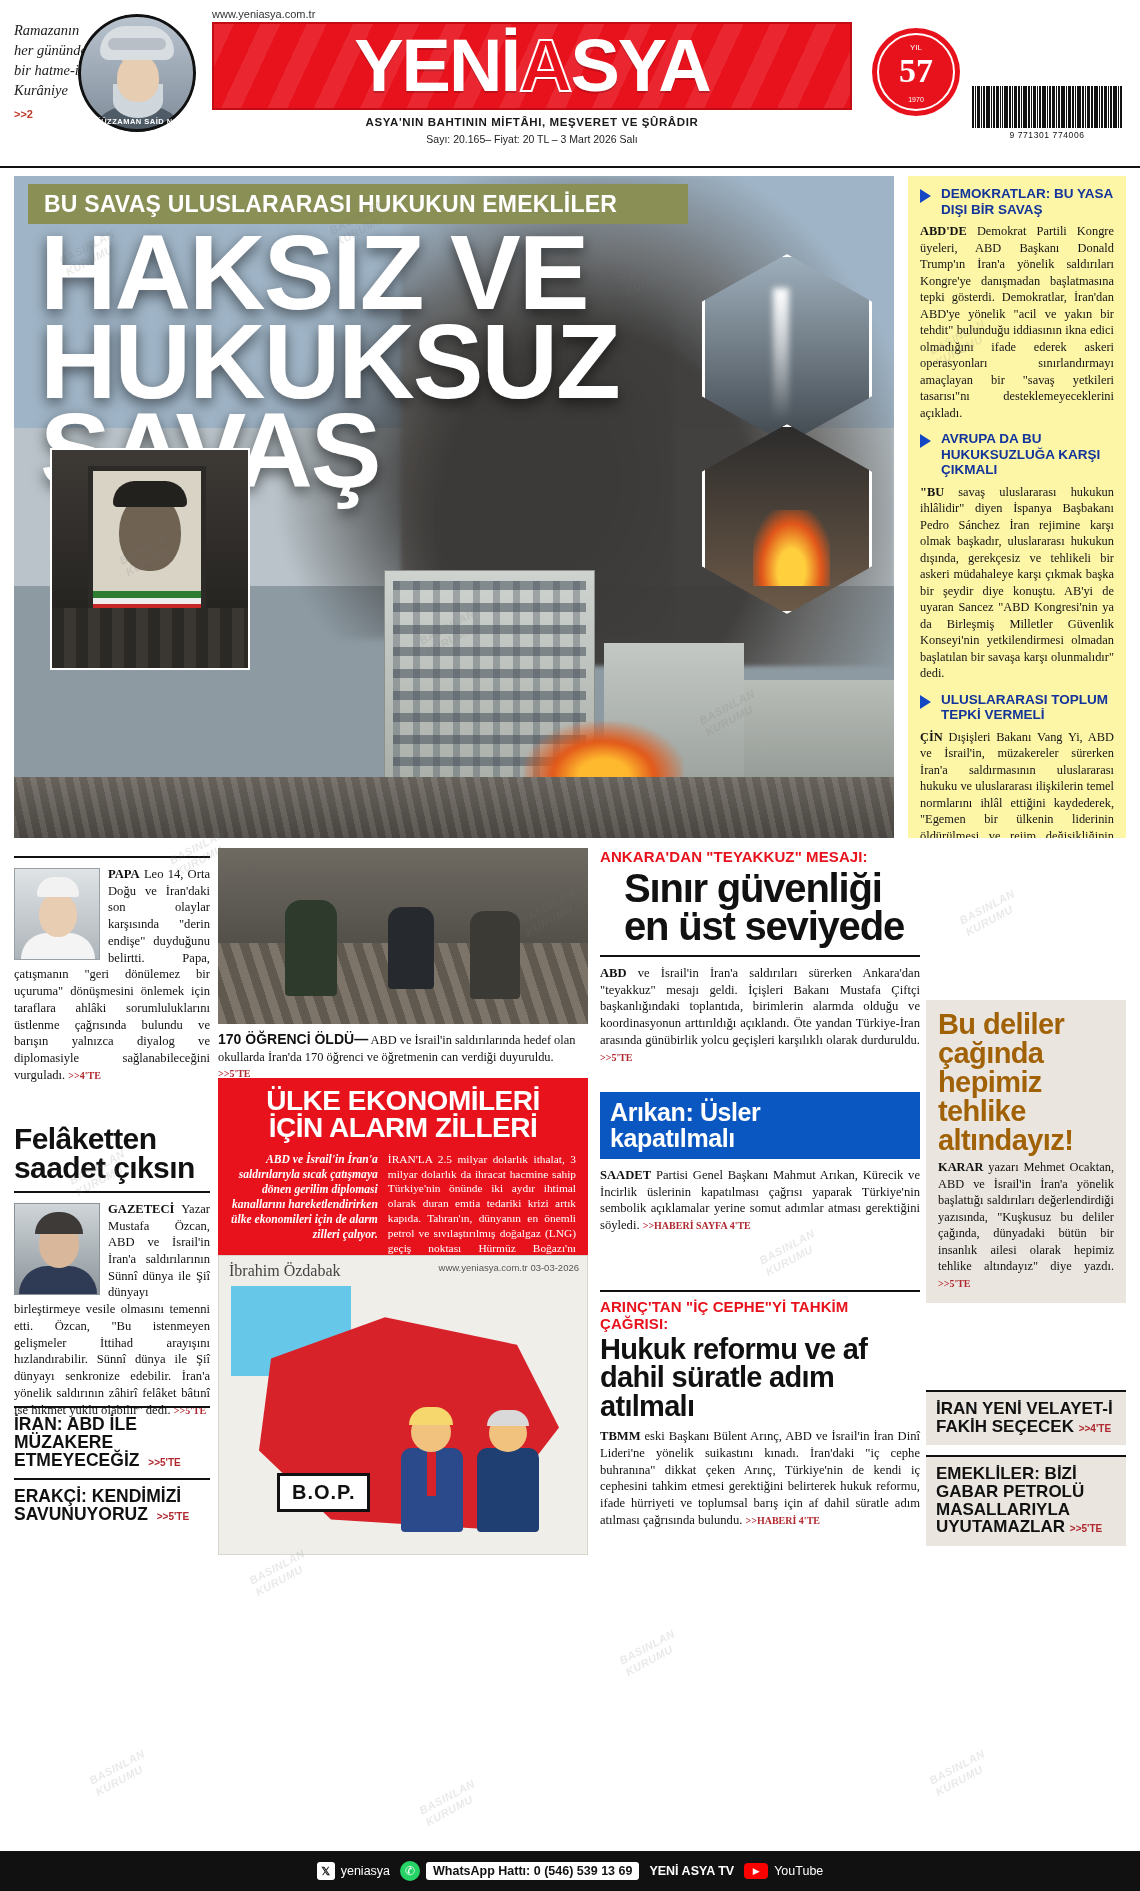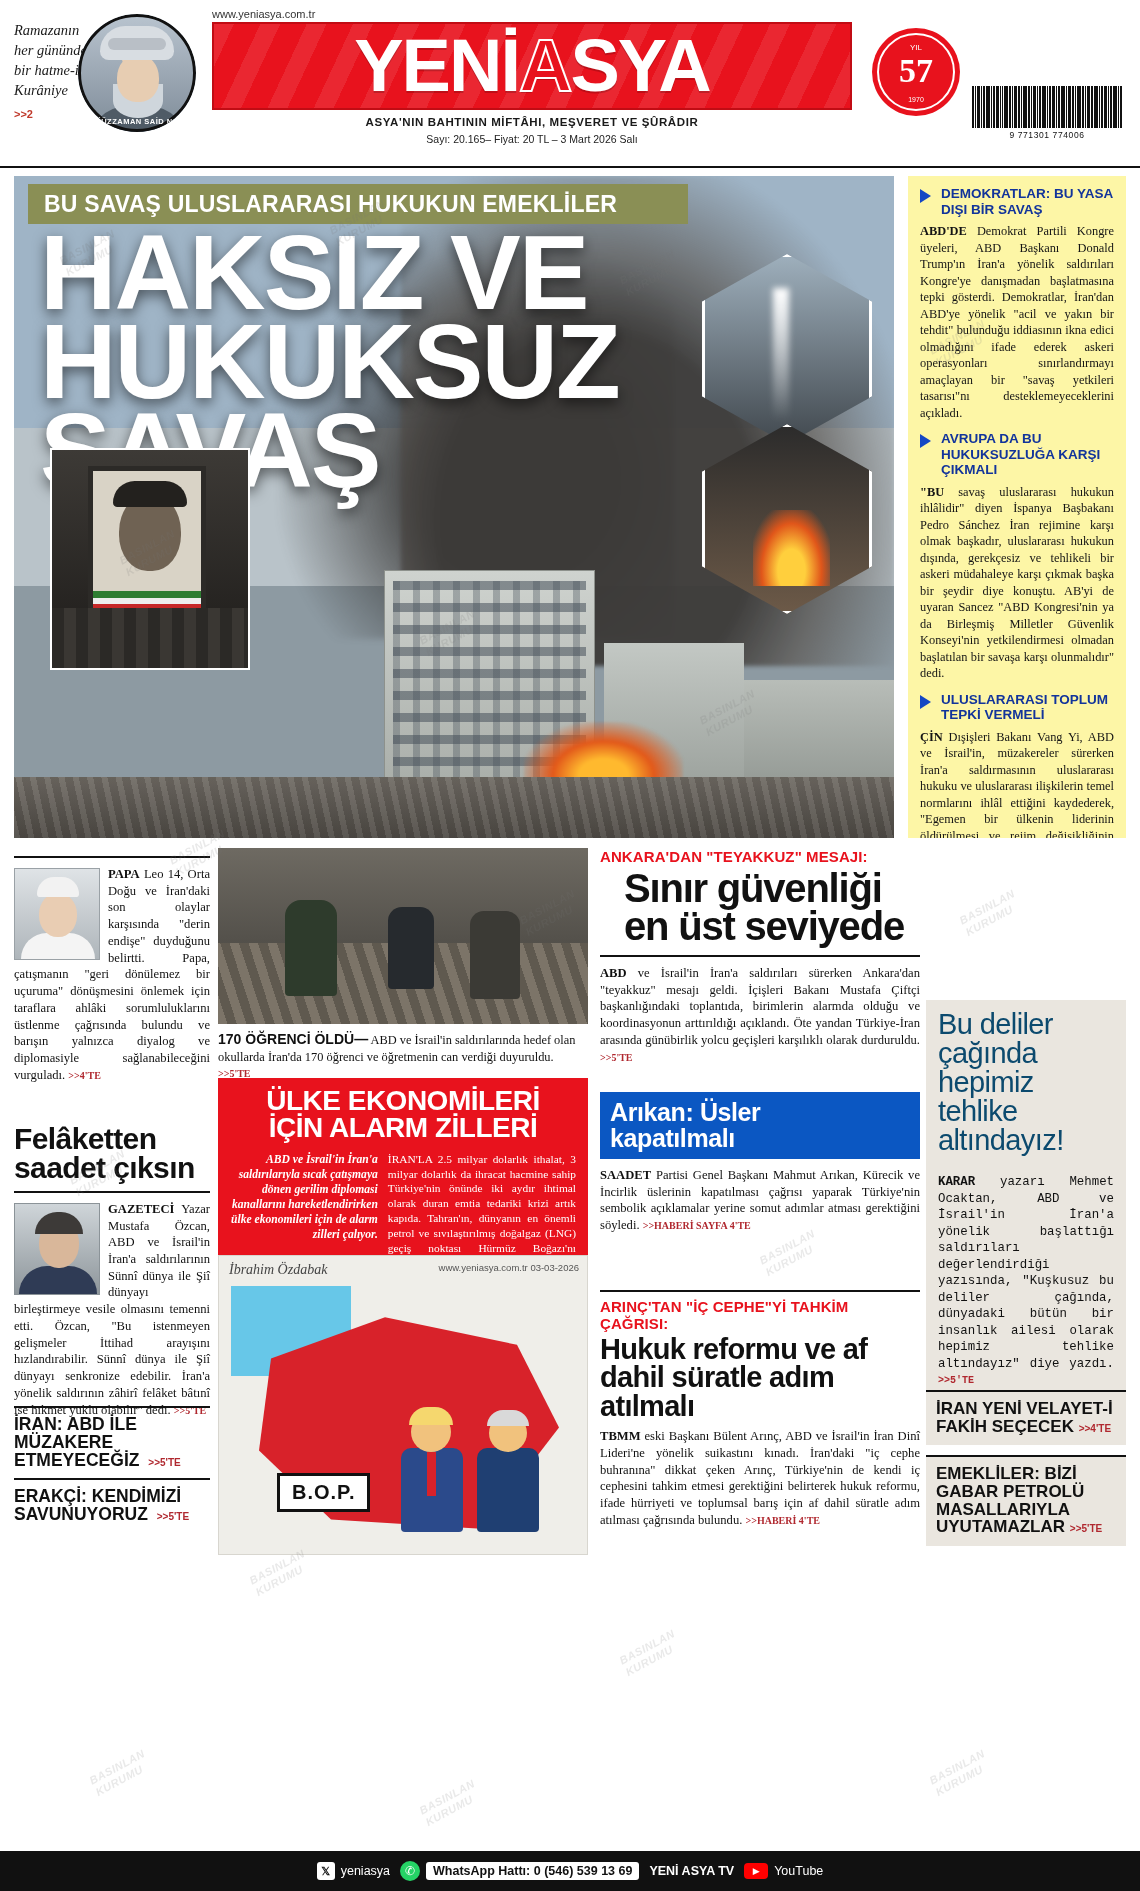--- a/index.html
+++ b/index.html
@@ -191,21 +191,21 @@
   .alarm .h { font-weight:bold; font-size:28px; line-height:.96; letter-spacing:-.5px; text-align:center; }
   .alarm .cols { display:flex; gap:10px; margin-top:10px; }
   .alarm .left { width:44%; font-family:"Liberation Serif", serif; font-style:italic; font-weight:bold; font-size:11.6px; line-height:1.3; text-align:right; }
   .alarm .right { width:56%; font-family:"Liberation Serif", serif; font-size:11.4px; line-height:1.3; text-align:justify; }
   .alarm .right .ref { color:#ffe9a8; font-weight:bold; font-size:9.6px; }
 
   .cartoon {
     position:absolute; left:218px; top:1255px; width:370px; height:300px;
     background:#efeee9; border:1px solid #d8d6cf; overflow:hidden;
   }
-  .cartoon .sig { position:absolute; left:10px; top:6px; font-family:"Liberation Serif", serif; font-style:italic; font-size:14px; color:#444; }
+  .cartoon .sig { position:absolute; left:10px; top:6px; font-family:"Liberation Serif", serif; font-size:16px; color:#444; }
   .cartoon .url { position:absolute; right:8px; top:6px; font-size:9.5px; color:#555; }
   .cartoon .sea { position:absolute; left:12px; top:30px; width:120px; height:90px; background:#67c7e8; }
   .cartoon .map { position:absolute; left:40px; top:52px; width:300px; height:230px; background:#d8222a; clip-path:polygon(4% 22%,42% 4%,86% 16%,100% 52%,74% 96%,24% 92%,0 62%); }
   .cartoon .bop { position:absolute; left:58px; bottom:42px; background:#fff; border:3px solid #111; padding:5px 12px; font-weight:bold; font-size:20px; letter-spacing:1px; }
   .cartoon .fig1 { position:absolute; left:178px; bottom:22px; width:70px; height:120px; }
   .cartoon .fig1 .head { position:absolute; left:14px; top:0; width:40px; height:40px; background:#f1c27d; border-radius:50%; }
   .cartoon .fig1 .hair { position:absolute; left:12px; top:-5px; width:44px; height:18px; background:#f5d76e; border-radius:20px 20px 0 0; }
   .cartoon .fig1 .suit { position:absolute; left:4px; top:36px; width:62px; height:84px; background:#2b4a8b; border-radius:10px 10px 4px 4px; }
   .cartoon .fig1 .tie { position:absolute; left:30px; top:40px; width:9px; height:44px; background:#d8222a; }
   .cartoon .fig2 { position:absolute; left:256px; bottom:22px; width:66px; height:118px; }
@@ -226,22 +226,22 @@
 
   .arinc { position:absolute; left:600px; top:1290px; width:320px; }
   .arinc .rule { height:2px; background:#111; margin:0 0 6px; }
   .arinc .h { font-weight:bold; font-size:29px; line-height:.98; letter-spacing:-.7px; margin-top:3px; }
   .arinc .txt { margin-top:8px; }
   .arinc .ref { color:#b0282f; font-weight:bold; font-size:10px; }
 
   .delirer {
     position:absolute; right:14px; top:1000px; width:200px; background:#eae6df; padding:10px 12px 12px;
   }
-  .delirer .h { color:#0c4a6e; font-weight:normal; font-size:29px; line-height:1.0; letter-spacing:-.6px; }
-  .delirer .txt { margin-top:19px; font-family:Liberation Mono, monospace; font-size:12.4px; line-height:1.33; text-align:justify; }
+  .delirer .h { color:#a16207; font-weight:bold; font-size:29px; line-height:1.0; letter-spacing:-.6px; }
+  .delirer .txt { margin-top:4px; font-family:Liberation Serif, serif; font-size:12.4px; line-height:1.33; text-align:justify; }
   .delirer .ref { color:#b0282f; font-weight:bold; font-size:10px; }
 
   .rbriefs { position:absolute; right:14px; top:1390px; width:200px; }
   .rbrief { background:#eae6df; border-top:2px solid #111; padding:8px 10px 10px; margin-bottom:10px; }
   .rbrief .t { font-weight:bold; font-size:17px; line-height:1.04; }
   .rbrief .r { color:#b0282f; font-weight:bold; font-size:10px; }
 
   
   .footer {
     position:absolute; left:0; right:0; bottom:0; height:40px; background:#111; color:#fff;

